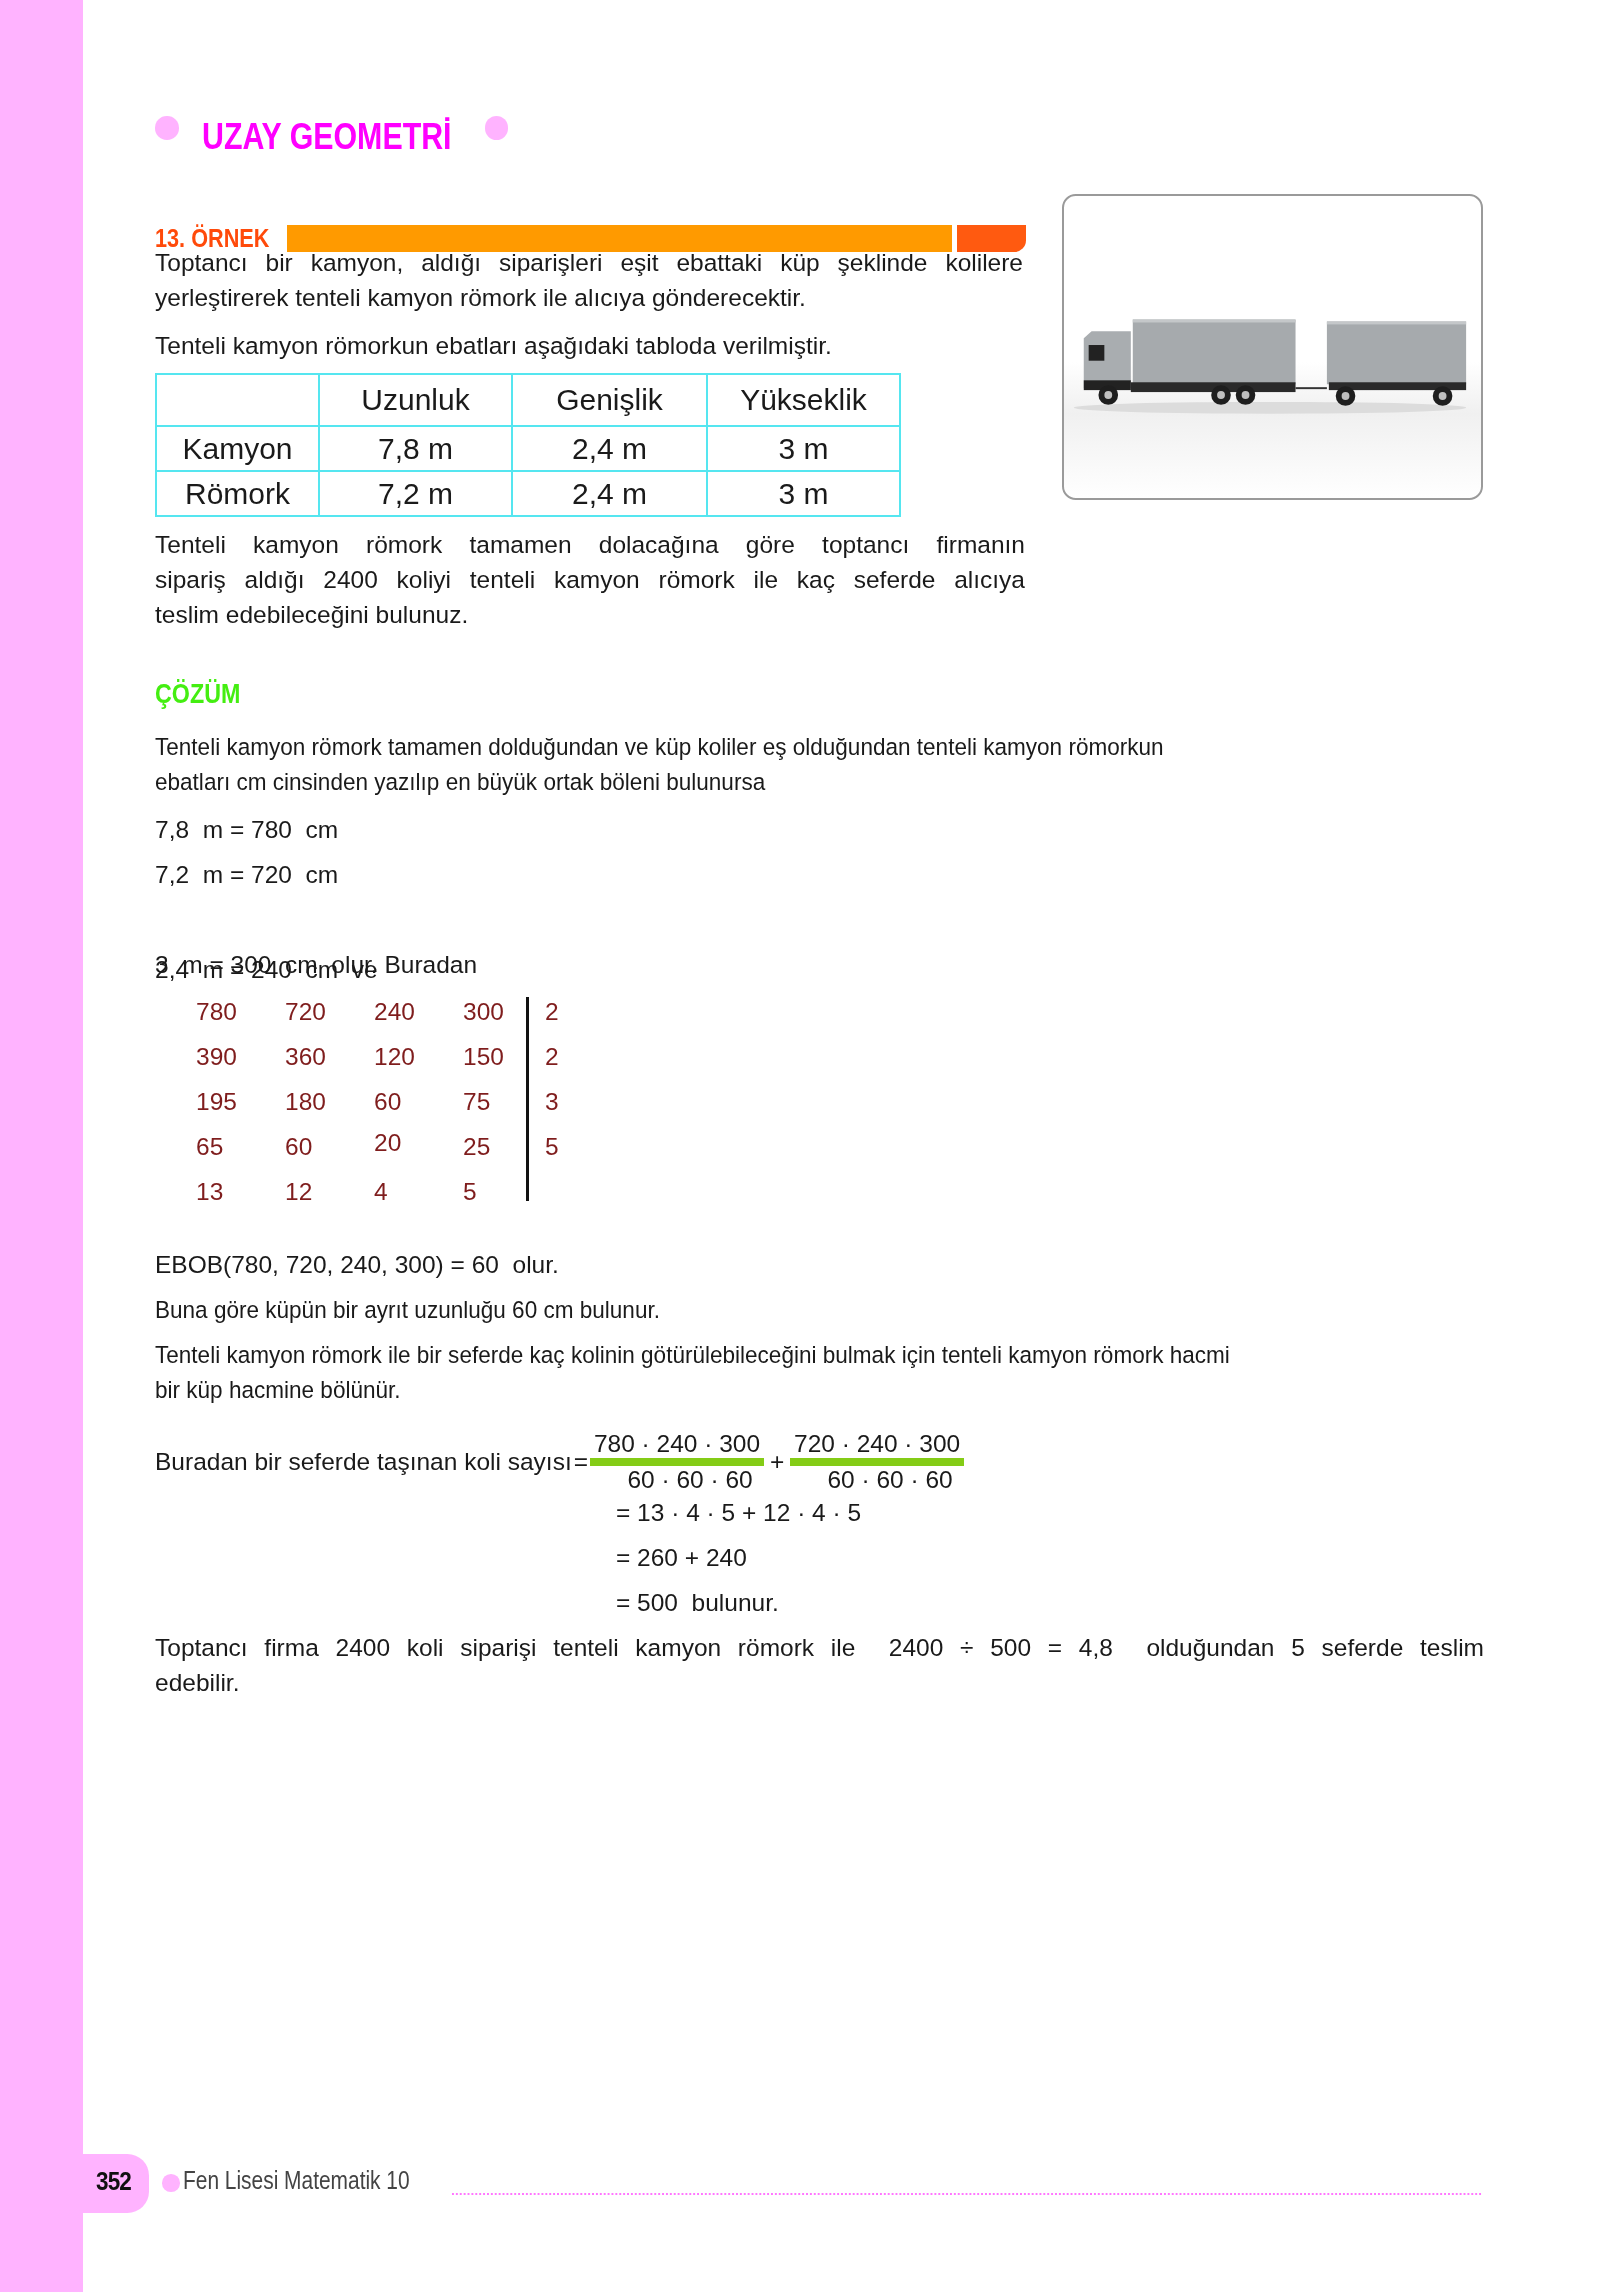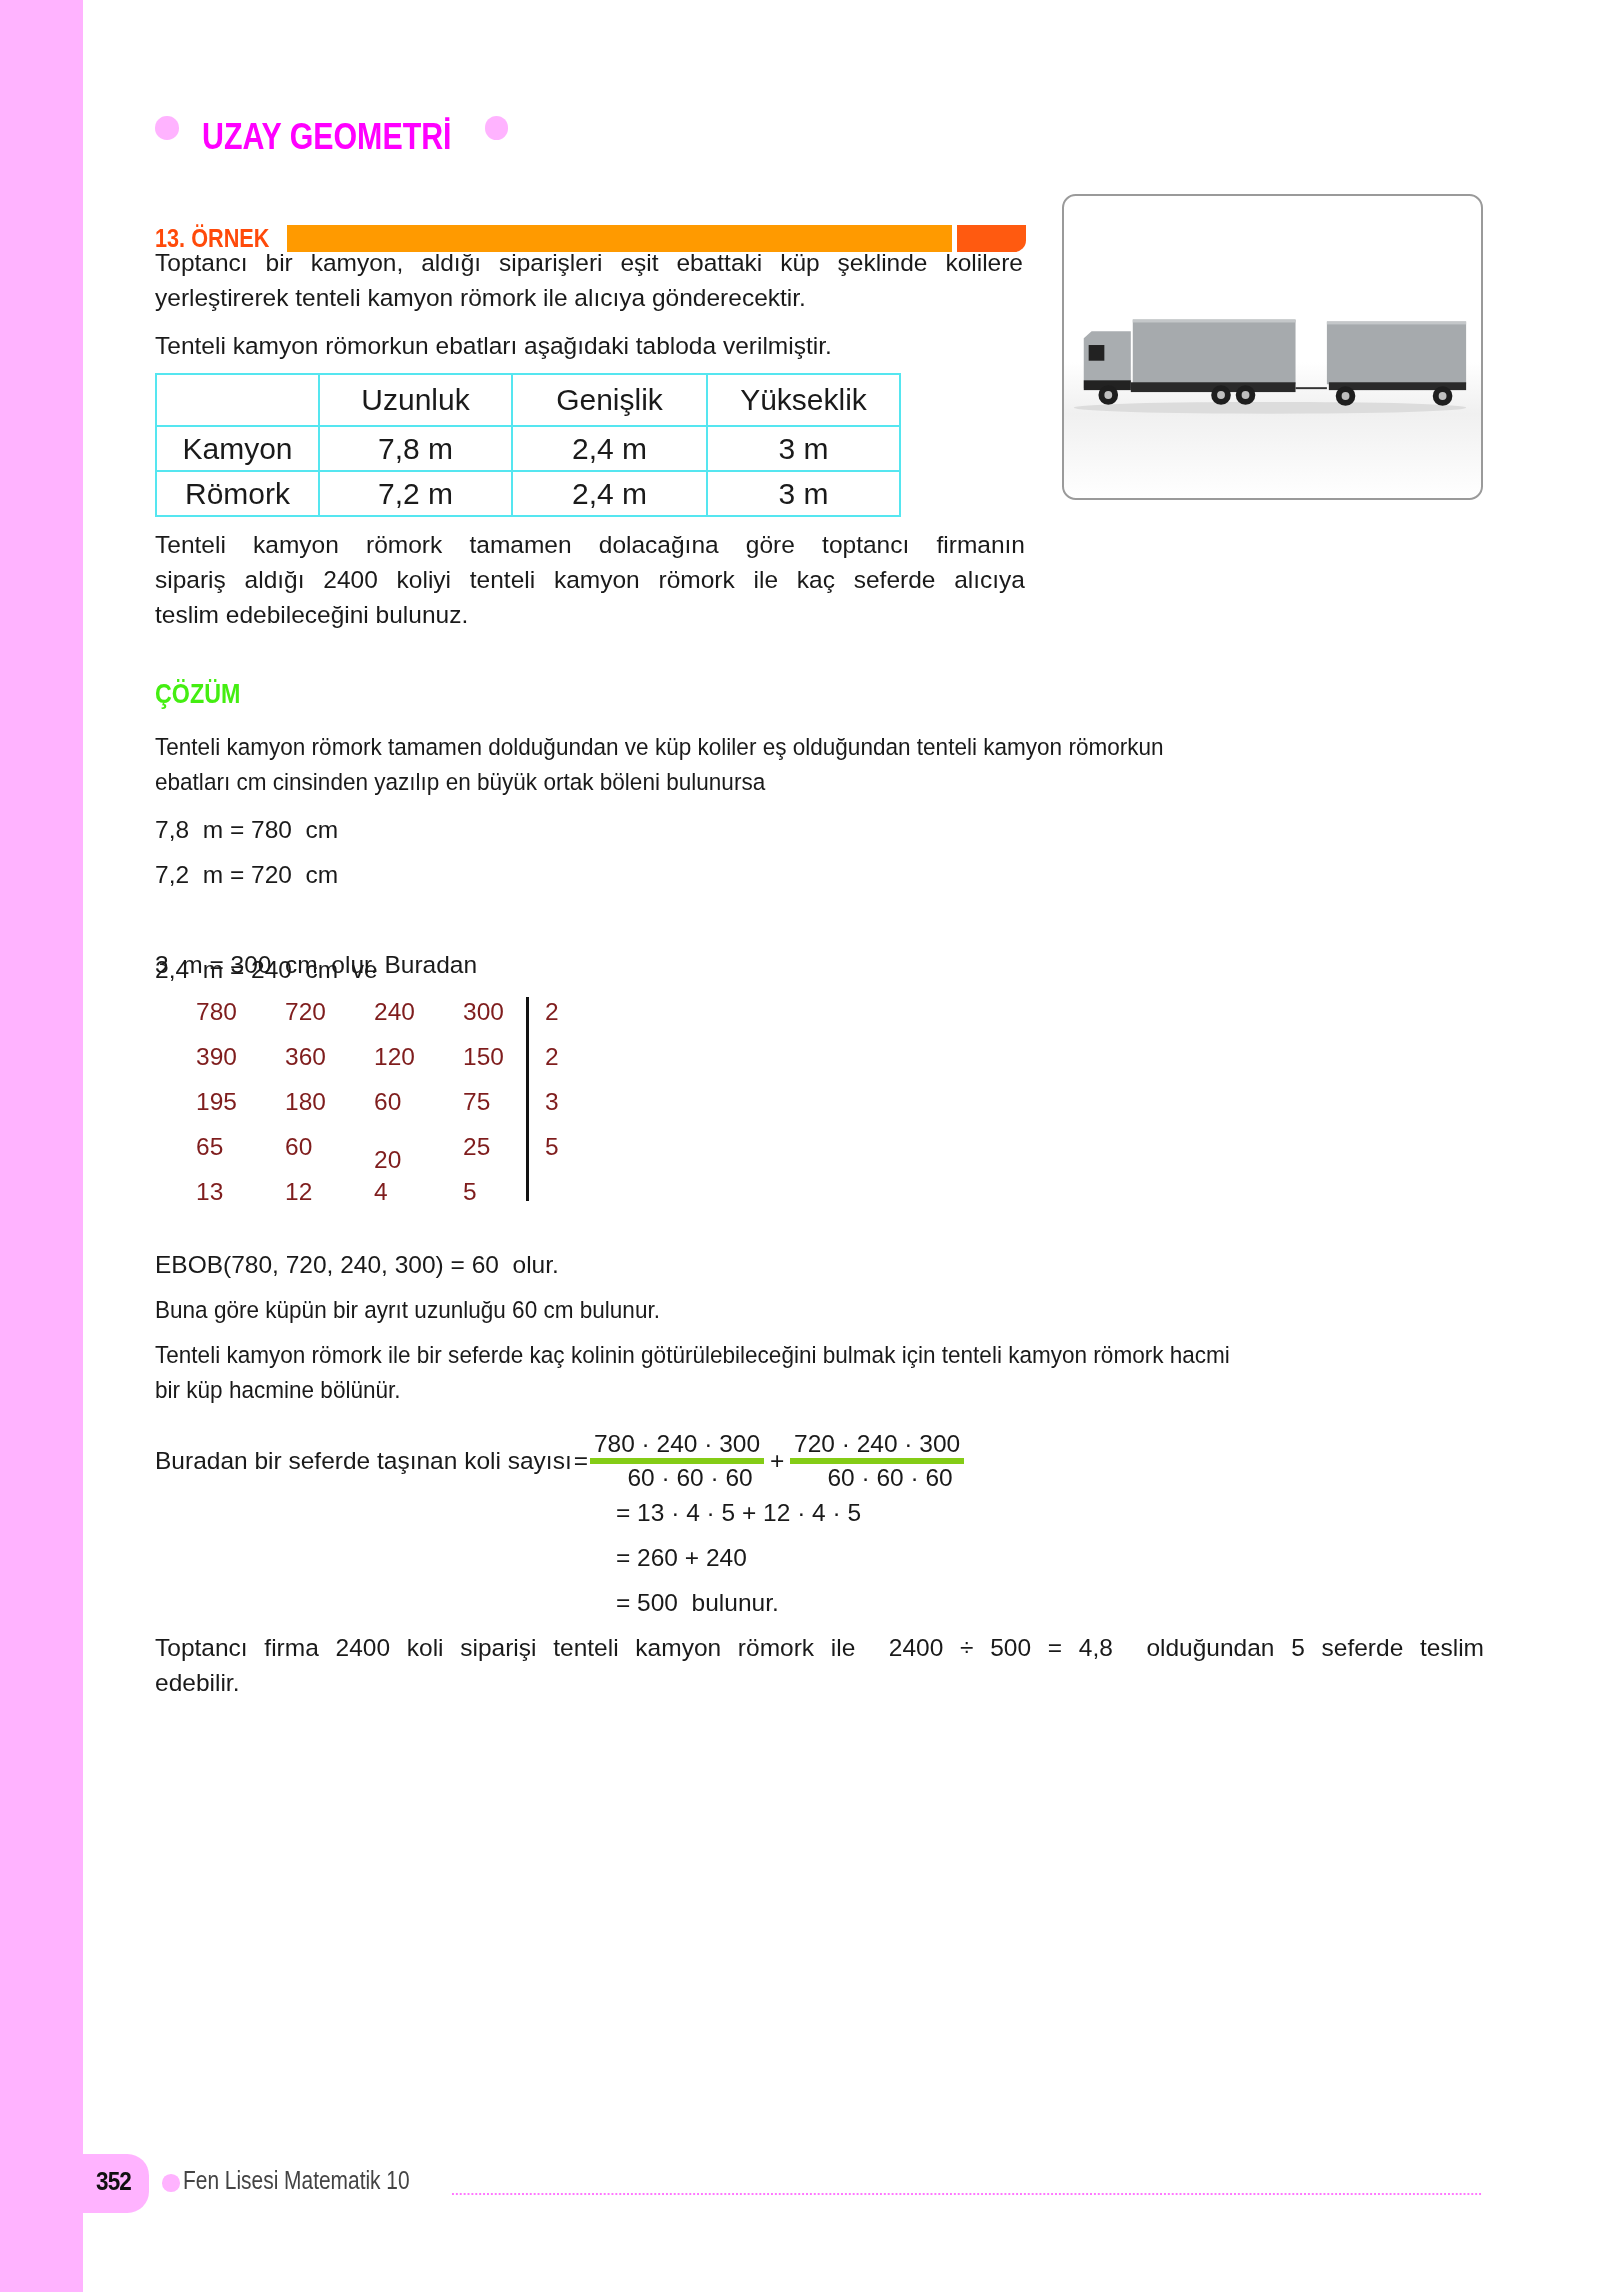--- a/index.html
+++ b/index.html
@@ -30,21 +30,21 @@
   table.dims tr.head td { height: 52px; }
   table.dims tr.body td { height: 45px; }
 
   .cozum { position: absolute; left: 155px; top: 678px; font-size: 27.4px; font-weight: bold; color: #44ee11; transform: scaleX(0.85); transform-origin: left; }
 
   .div-grid { position: absolute; left: 196px; top: 998px; }
   .div-grid .cell { position: absolute; font-size: 24.5px; color: #7f1d1d; }
   .div-line { position: absolute; left: 526px; top: 997px; width: 2.9px; height: 204px; background: #111; }
 
   .frac { display: inline-flex; flex-direction: column; align-items: center; vertical-align: middle; }
-  .frac .num { border-bottom: 6px solid #84cc16; padding: 0 3.9px; line-height: 29px; }
+  .frac .num { border-bottom: 8px solid #84cc16; padding: 0 3.9px; line-height: 29px; }
   .frac .den { line-height: 27.4px; margin-left: 26px; }
 
   .footer-dot { position: absolute; left: 162px; top: 2174px; width: 17.6px; height: 17.6px; border-radius: 50%; background: #ffb3ff; }
   .footer-text { position: absolute; left: 183px; top: 2166px; font-size: 25.5px; color: #444; font-weight: normal; transform: scaleX(0.82); transform-origin: left; white-space: nowrap; }
   .footer-dots { position: absolute; left: 451px; top: 2192px; width: 1031px; height: 3.9px; background-image: radial-gradient(circle, #ff77ff 1.2px, transparent 1.4px); background-size: 3.9px 3.9px; }
 </style>
 </head>
 <body>
 
 <div class="sidebar"></div>
@@ -159,21 +159,21 @@
   <span class="cell" style="left:349px;top:45px">2</span>
 
   <span class="cell" style="left:0;top:90px">195</span>
   <span class="cell" style="left:89px;top:90px">180</span>
   <span class="cell" style="left:178px;top:90px">60</span>
   <span class="cell" style="left:267px;top:90px">75</span>
   <span class="cell" style="left:349px;top:90px">3</span>
 
   <span class="cell" style="left:0;top:135px">65</span>
   <span class="cell" style="left:89px;top:135px">60</span>
-  <span class="cell" style="left:178px;top:148px">20</span>
+  <span class="cell" style="left:178px;top:131px">20</span>
   <span class="cell" style="left:267px;top:135px">25</span>
   <span class="cell" style="left:349px;top:135px">5</span>
 
   <span class="cell" style="left:0;top:180px">13</span>
   <span class="cell" style="left:89px;top:180px">12</span>
   <span class="cell" style="left:178px;top:180px">4</span>
   <span class="cell" style="left:267px;top:180px">5</span>
 </div>
 <div class="div-line"></div>
 

